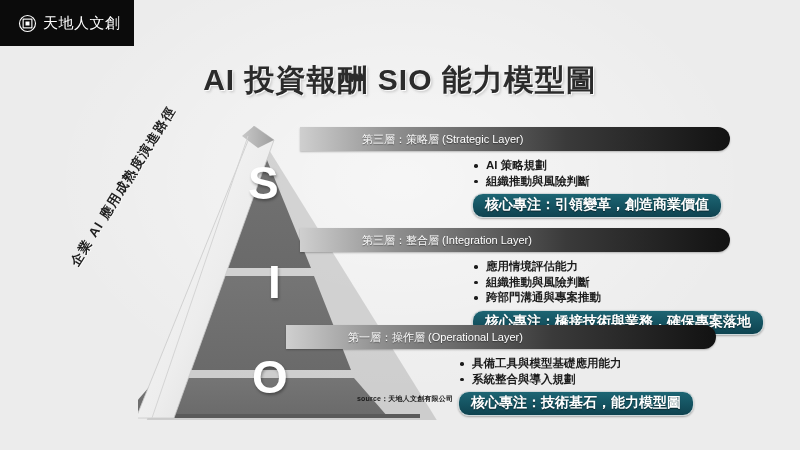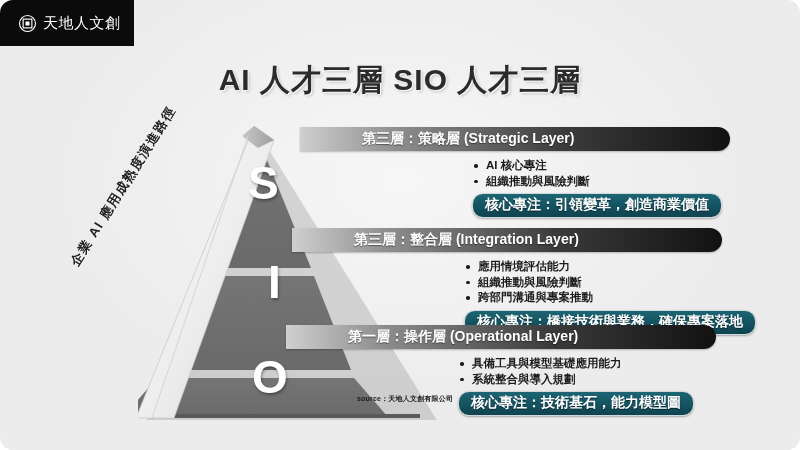--- a/index.html
+++ b/index.html
@@ -7,21 +7,20 @@
     padding: 0;
     background: #ffffff;
   }
   #slide {
     position: relative;
     width: 800px;
     height: 450px;
     overflow: hidden;
     background: #ececec;
     font-family: "Liberation Sans", "DejaVu Sans", sans-serif;
-    border-radius: 13px;
     -webkit-font-smoothing: antialiased;
   }
   
   #slide::after {
     content: "";
     position: absolute;
     inset: 0;
     pointer-events: none;
     background: radial-gradient(ellipse at 50% 40%, rgba(255,255,255,0.55) 0%, rgba(255,255,255,0) 62%);
   }
@@ -120,35 +119,35 @@
     z-index: 4;
     white-space: nowrap;
   }
 
   
   .tier {
     position: absolute;
     z-index: 4;
   }
   #tier-3 { left: 300px; top: 127px; width: 430px; }
-  #tier-2 { left: 292px; top: 228px; width: 430px; }
+  #tier-2 { left: 300px; top: 228px; width: 430px; }
   #tier-1 { left: 286px; top: 325px; width: 430px; }
 
   .tier-header {
     height: 24px;
     border-radius: 0 12px 12px 0;
     background: linear-gradient(to right, #cfcfcf 0%, #8f8f8f 22%, #3a3a3a 62%, #121212 100%);
     display: flex;
     align-items: center;
     box-shadow: 0 1px 2px rgba(0,0,0,0.25);
   }
   .tier-header-text {
     color: #ffffff;
-    font-size: 14px;
-    font-weight: 700;
+    font-size: 11px;
+    font-weight: 400;
     margin-left: 62px;
     white-space: nowrap;
     text-shadow: 0 1px 1px rgba(0,0,0,0.45);
   }
 
   .tier-body {
     margin-left: 172px;
     margin-top: 7px;
   }
   .bullets {
@@ -200,21 +199,21 @@
     <span class="logo-mark">
       <svg width="19" height="19" viewBox="0 0 20 20">
         <circle cx="10" cy="10" r="8.4" fill="none" stroke="#ffffff" stroke-width="1.2"></circle>
         <rect x="5.4" y="5.4" width="9.2" height="9.2" fill="none" stroke="#ffffff" stroke-width="1.2"></rect>
         <rect x="7.9" y="7.9" width="4.2" height="4.2" fill="#ffffff"></rect>
       </svg>
     </span>
     <span class="logo-text">天地人文創</span>
   </div>
 
-  <div class="slide-title">AI 人才三層 SIO 人才三層</div>
+  <div class="slide-title">AI 投資報酬 SIO 能力模型圖</div>
 
   <div class="pyramid">
     <svg width="300" height="294" viewBox="0 0 300 294">
       <defs>
         <linearGradient id="ribbonGrad" x1="0" y1="0" x2="1" y2="1">
           <stop offset="0%" stop-color="#fbfbfb"></stop>
           <stop offset="55%" stop-color="#ededed"></stop>
           <stop offset="100%" stop-color="#d2d2d2"></stop>
         </linearGradient>
         <linearGradient id="ribbonEdge" x1="0" y1="0" x2="1" y2="0">
@@ -250,21 +249,21 @@
   <div class="path-label">企業 AI 應用成熟度演進路徑</div>
 
   <div class="source-note">source：天地人文創有限公司</div>
 
   <div class="tier" id="tier-3">
     <div class="tier-header">
       <span class="tier-header-text">第三層：策略層 (Strategic Layer)</span>
     </div>
     <div class="tier-body">
       <ul class="bullets">
-        <li>AI 核心專注</li>
+        <li>AI 策略規劃</li>
         <li>組織推動與風險判斷</li>
       </ul>
       <div class="focus-pill">核心專注：引領變革，創造商業價值</div>
     </div>
   </div>
 
   <div class="tier" id="tier-2">
     <div class="tier-header">
       <span class="tier-header-text">第三層：整合層 (Integration Layer)</span>
     </div>

